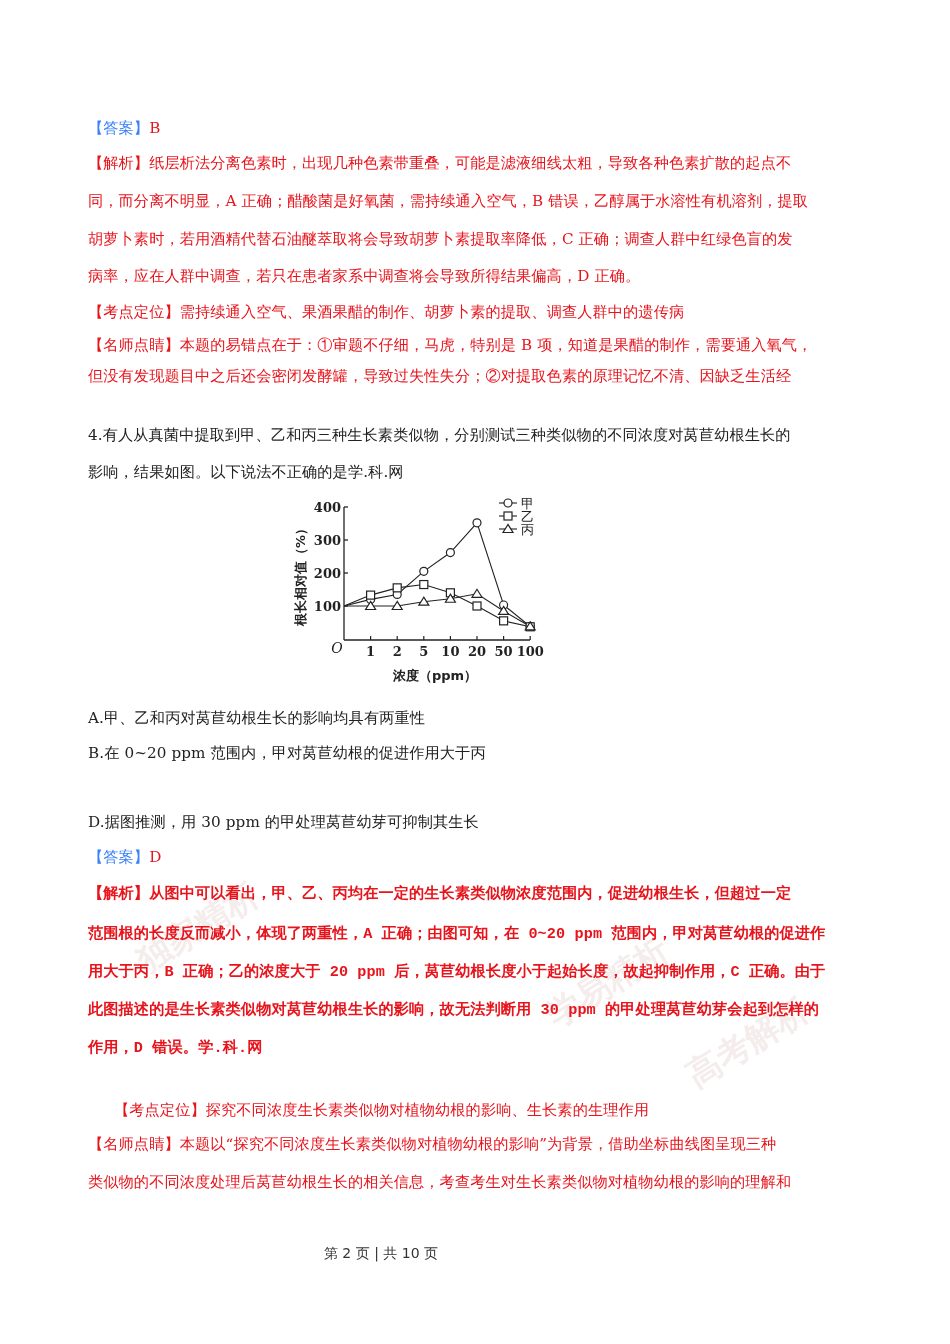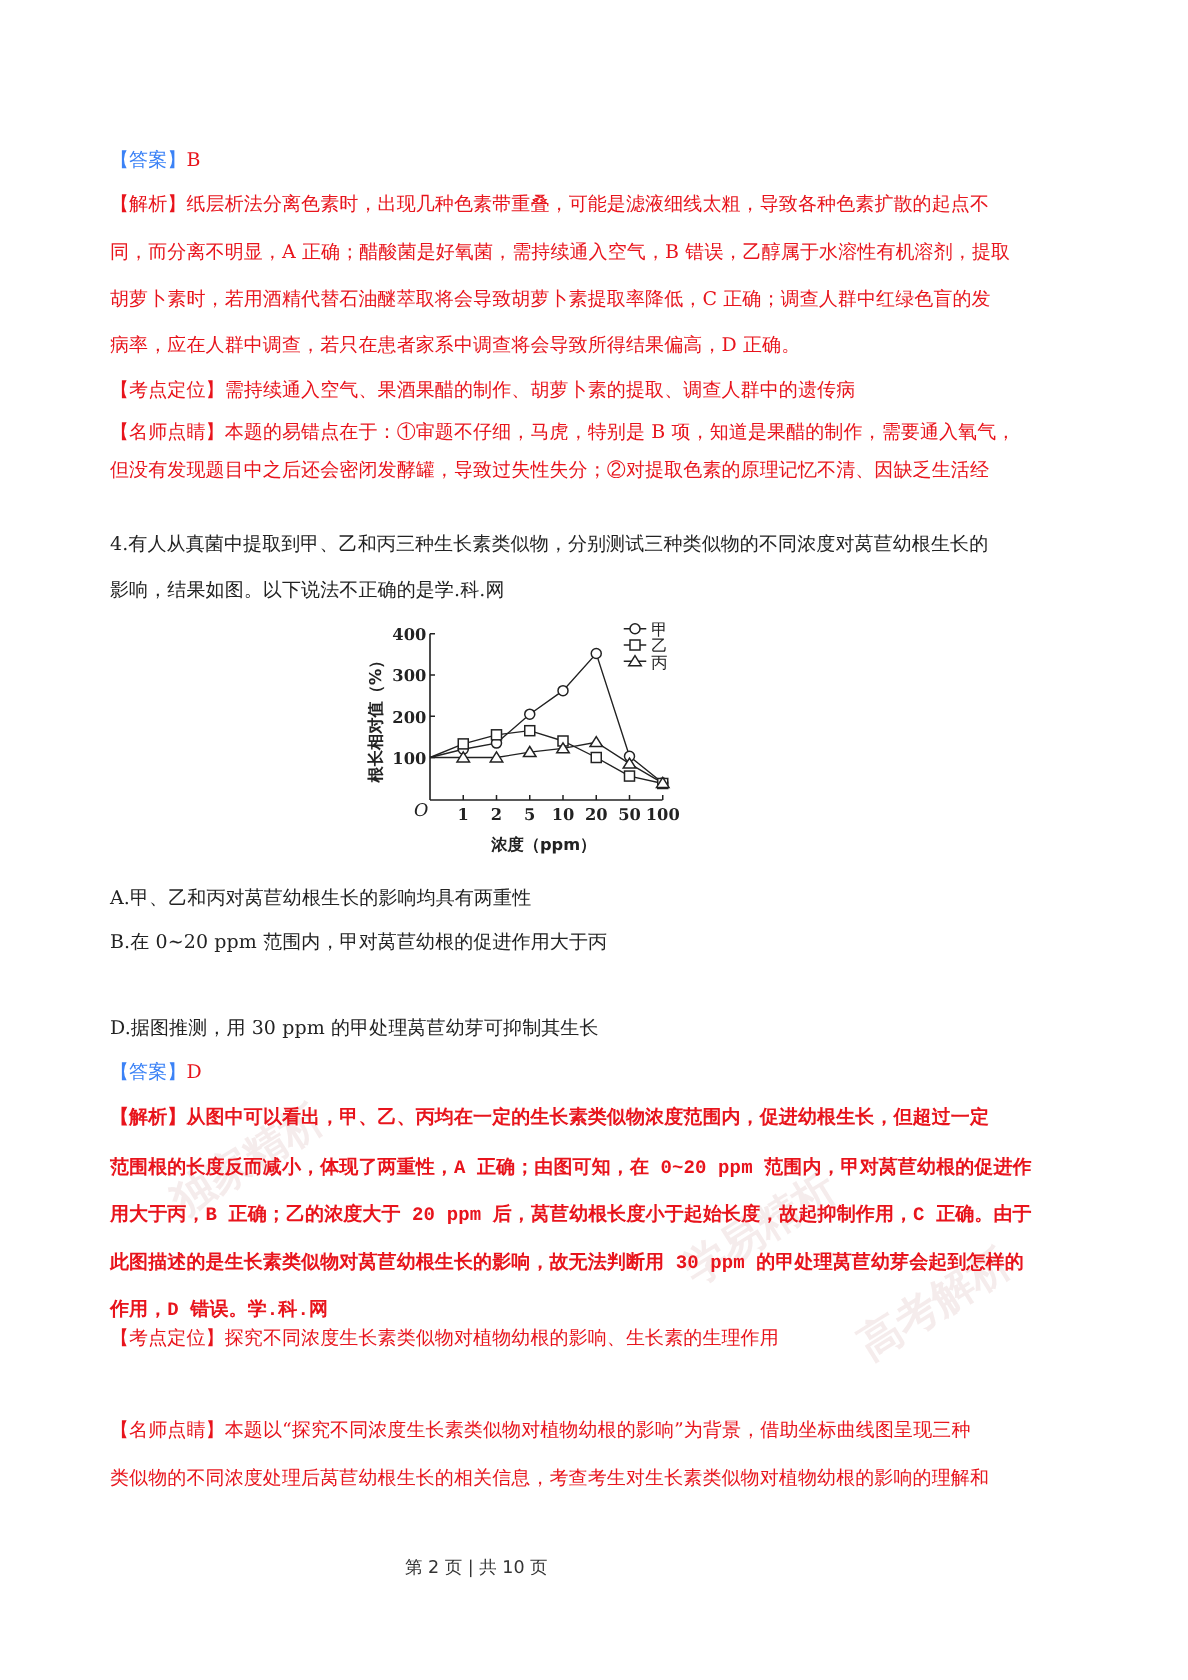--- a/index.html
+++ b/index.html
@@ -130,21 +130,21 @@
   </div>
 
   <div class="line bold-red" style="top:884px;">
     <span>【解析】</span><span>从图中可以看出，甲、乙、丙均在一定的生长素类似物浓度范围内，促进幼根生长，但超过一定</span>
   </div>
   <div class="line bold-red" style="top:924px;">范围根的长度反而减小，体现了两重性，A 正确；由图可知，在 0~20 ppm 范围内，甲对莴苣幼根的促进作</div>
   <div class="line bold-red" style="top:962px;">用大于丙，B 正确；乙的浓度大于 20 ppm 后，莴苣幼根长度小于起始长度，故起抑制作用，C 正确。由于</div>
   <div class="line bold-red" style="top:1000px;">此图描述的是生长素类似物对莴苣幼根生长的影响，故无法判断用 30 ppm 的甲处理莴苣幼芽会起到怎样的</div>
   <div class="line bold-red" style="top:1038px;">作用，D 错误。学.科.网</div>
 
-  <div class="line red" style="top:1060px;">
+  <div class="line red" style="top:1100px;margin-left:26px;">
     <span>【考点定位】</span><span>探究不同浓度生长素类似物对植物幼根的影响、生长素的生理作用</span>
   </div>
   <div class="line red" style="top:1134px;">
     <span>【名师点睛】</span><span>本题以“探究不同浓度生长素类似物对植物幼根的影响”为背景，借助坐标曲线图呈现三种</span>
   </div>
   <div class="line red" style="top:1172px;">类似物的不同浓度处理后莴苣幼根生长的相关信息，考查考生对生长素类似物对植物幼根的影响的理解和</div>
 
   <div class="footer">第 2 页 | 共 10 页</div>
 </div>
 

